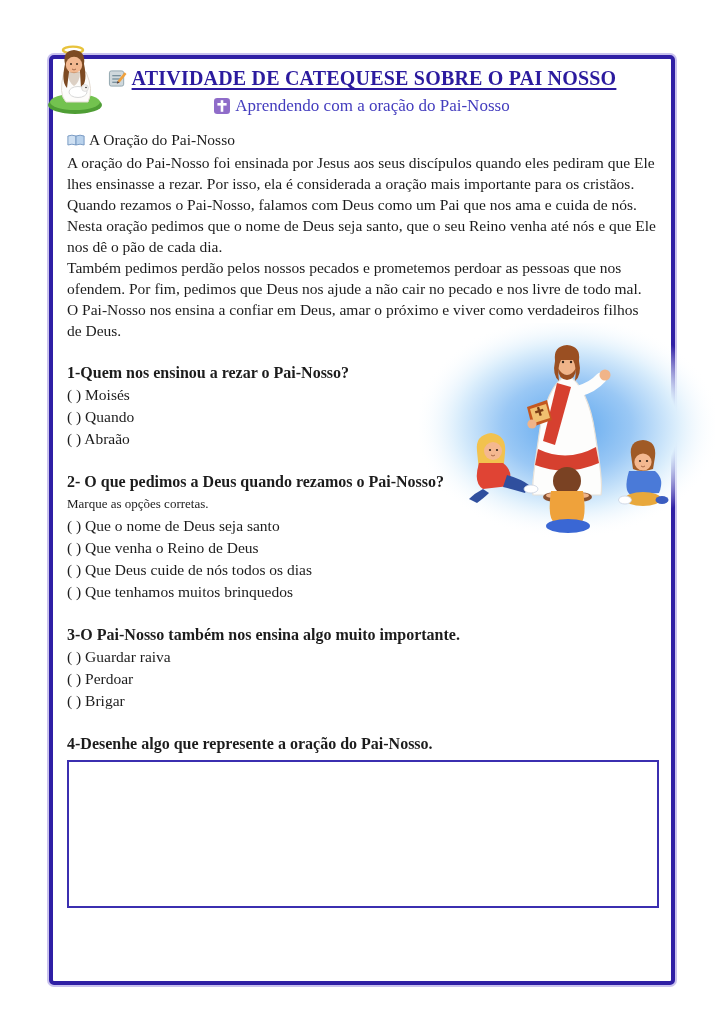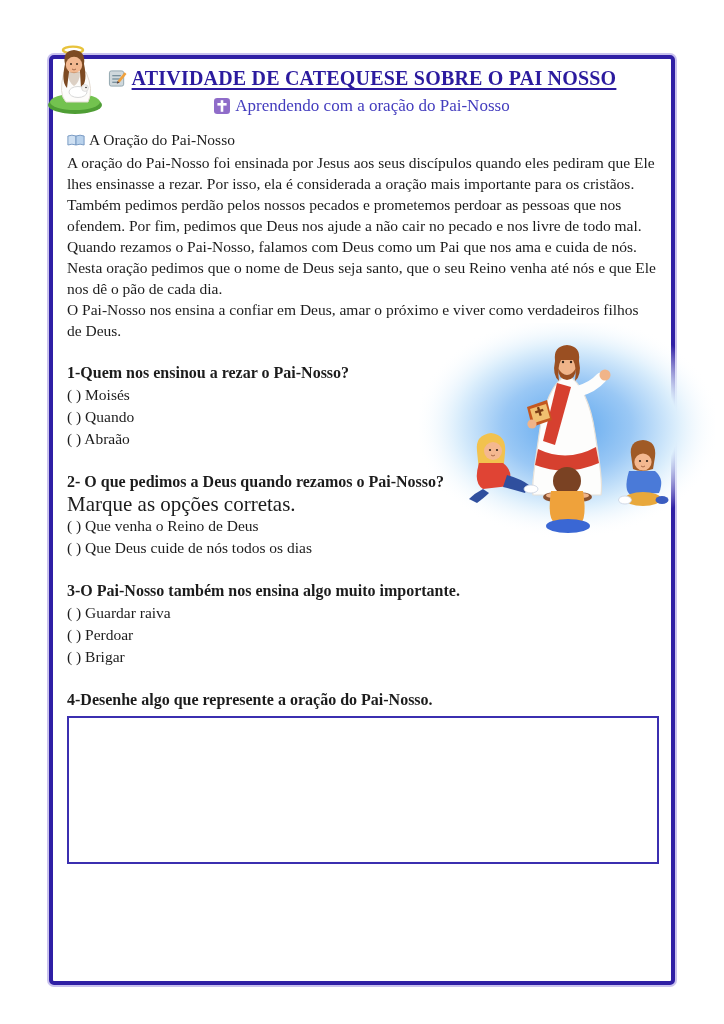--- a/index.html
+++ b/index.html
@@ -43,21 +43,21 @@
   
   .content{position:relative;z-index:2;}
   .intro-heading{margin-top:10px;font-size:15.5px;line-height:21px;}
   .intro-heading .icon-inline{vertical-align:-2px;margin-right:4px;}
   .para{font-size:15.5px;line-height:21px;margin:0;max-width:594px;}
 
   
   .question{margin-top:20px;max-width:420px;}
   .question.wide{max-width:560px;}
   .q-heading{font-weight:bold;font-size:16px;line-height:23px;}
-  .q-helper{font-size:21px;line-height:22px;}
+  .q-helper{font-size:13px;line-height:22px;}
   .q-option{font-size:15.5px;line-height:22px;}
   .q-drawing{max-width:none;}
 
   .drawing-box{
     margin-top:5px;width:592px;height:148px;
     border:2px solid var(--box-border);
     background:#ffffff;
   }
 
   
@@ -128,37 +128,39 @@
           <span class="icon-inline">
             <svg width="18" height="13" viewBox="0 0 20 14" xmlns="http://www.w3.org/2000/svg">
               <path d="M1,2 Q5.5,0.2 10,2 L10,12 Q5.5,10.2 1,12 Z" fill="#cfe0f2" stroke="#6f93be" stroke-width="1"></path>
               <path d="M19,2 Q14.5,0.2 10,2 L10,12 Q14.5,10.2 19,12 Z" fill="#b9d2ec" stroke="#6f93be" stroke-width="1"></path>
             </svg>
           </span><span>A Oração do Pai-Nosso</span>
         </div>
 
         <div id="intro-paragraphs">
             <p class="para">A oração do Pai-Nosso foi ensinada por Jesus aos seus discípulos quando eles pediram que Ele lhes ensinasse a rezar. Por isso, ela é considerada a oração mais importante para os cristãos.</p>
+            <p class="para">Quando rezamos o Pai-Nosso, falamos com Deus como um Pai que nos ama e cuida de nós. Nesta oração pedimos que o nome de Deus seja santo, que o seu Reino venha até nós e que Ele nos dê o pão de cada dia.</p>
             <p class="para">Também pedimos perdão pelos nossos pecados e prometemos perdoar as pessoas que nos ofendem. Por fim, pedimos que Deus nos ajude a não cair no pecado e nos livre de todo mal.</p>
-            <p class="para">Quando rezamos o Pai-Nosso, falamos com Deus como um Pai que nos ama e cuida de nós. Nesta oração pedimos que o nome de Deus seja santo, que o seu Reino venha até nós e que Ele nos dê o pão de cada dia.</p>
             <p class="para">O Pai-Nosso nos ensina a confiar em Deus, amar o próximo e viver como verdadeiros filhos de Deus.</p>
           </div>
 
         <div id="questions">
             <section class="question">
               <div class="q-heading">1-Quem nos ensinou a rezar o Pai-Nosso?</div>
               <div class="q-option">( ) Moisés</div>
               <div class="q-option">( ) Quando</div>
               <div class="q-option">( ) Abraão</div>
             </section>
             <section class="question wide">
               <div class="q-heading">2- O que pedimos a Deus quando rezamos o Pai-Nosso?</div>
               <div class="q-helper">Marque as opções corretas.</div>
+              <div class="q-option">( ) Que o nome de Deus seja santo</div>
               <div class="q-option">( ) Que venha o Reino de Deus</div>
               <div class="q-option">( ) Que Deus cuide de nós todos os dias</div>
+              <div class="q-option">( ) Que tenhamos muitos brinquedos</div>
             </section>
             <section class="question wide">
               <div class="q-heading">3-O Pai-Nosso também nos ensina algo muito importante.</div>
               <div class="q-option">( ) Guardar raiva</div>
               <div class="q-option">( ) Perdoar</div>
               <div class="q-option">( ) Brigar</div>
             </section>
             <section class="question wide q-drawing">
               <div class="q-heading">4-Desenhe algo que represente a oração do Pai-Nosso.</div>
               <div class="drawing-box"></div>

